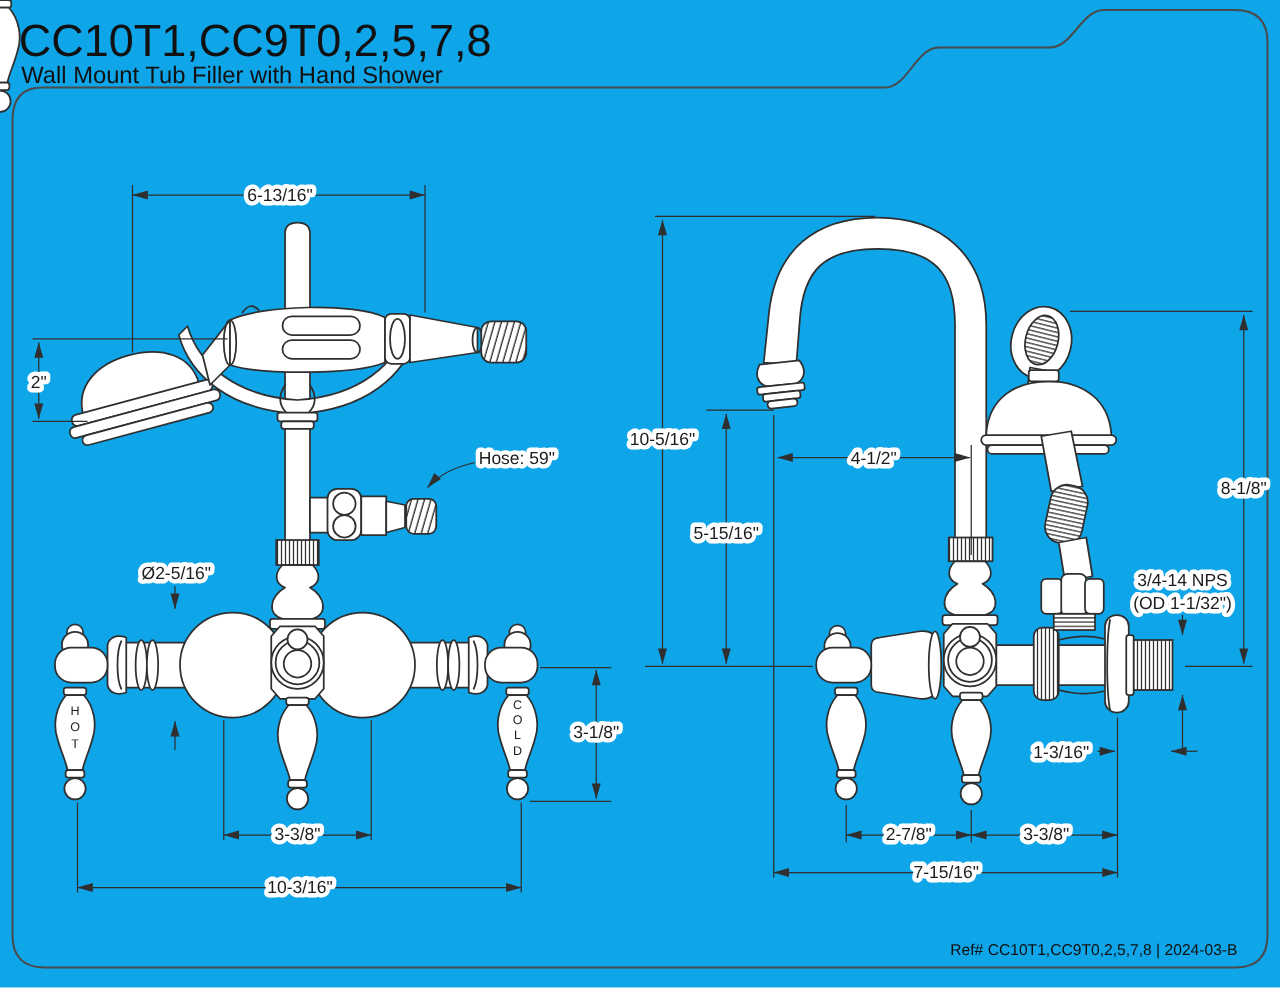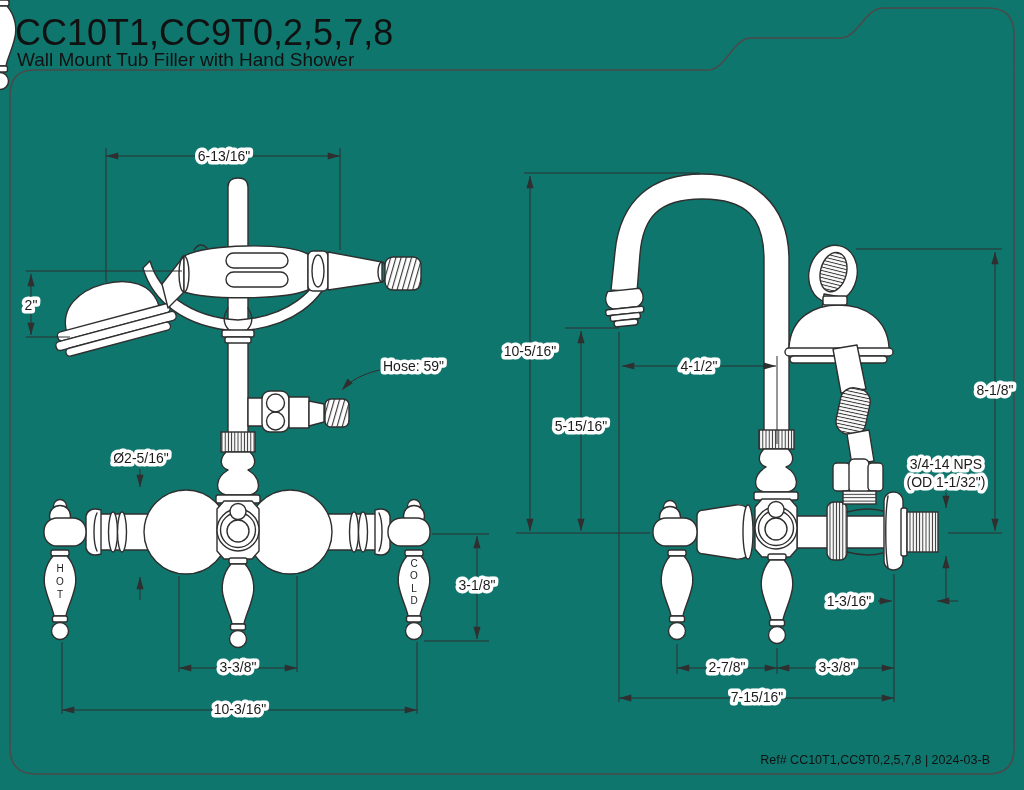--- a/index.html
+++ b/index.html
@@ -1,16 +1,16 @@
 <!DOCTYPE html>
 <html><head>
 <meta charset="utf-8">
 <style>
   html,body{margin:0;padding:0;background:#fff;}
-  .page{position:relative;width:1024px;height:790px;background:#0f766e;overflow:hidden;
+  .page{position:relative;width:1024px;height:790px;background:#0ea5e9;overflow:hidden;
         font-family:"Liberation Sans", sans-serif;}
   svg text{font-family:"Liberation Sans", sans-serif;}
   .w   {fill:#fff;stroke:#2f2f2f;stroke-width:1.4;stroke-linejoin:round;}
   .s   {fill:none;stroke:#2f2f2f;stroke-width:1.4;stroke-linecap:round;stroke-linejoin:round;}
   .ext {fill:none;stroke:#2f2f2f;stroke-width:1;}
   .dim {fill:none;stroke:#2f2f2f;stroke-width:1;}
   .dt  {font-size:14px;fill:#1c1c1c;text-anchor:middle;
         paint-order:stroke;stroke:#fff;stroke-width:7px;stroke-linejoin:round;}
   .dtl {font-size:14px;fill:#1c1c1c;text-anchor:start;
         paint-order:stroke;stroke:#fff;stroke-width:7px;stroke-linejoin:round;}

